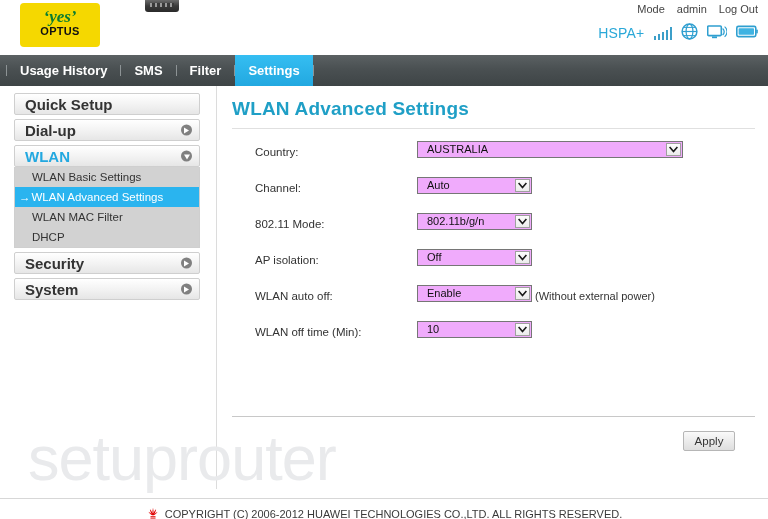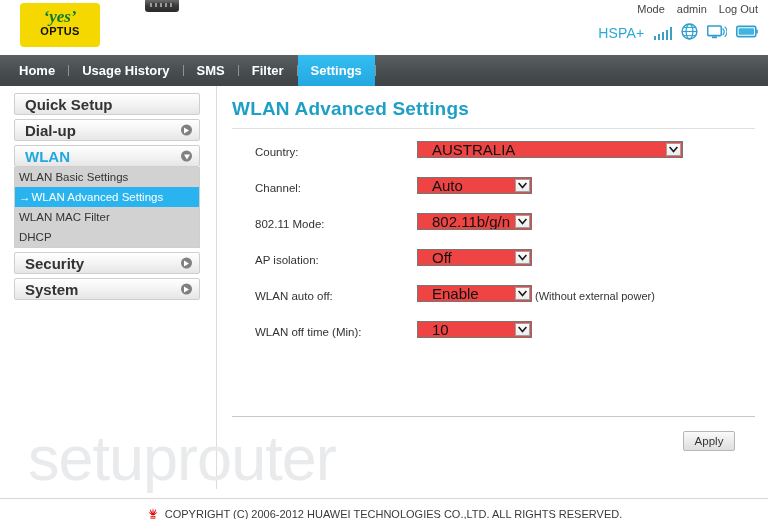--- a/index.html
+++ b/index.html
@@ -217,21 +217,21 @@
   }
   .submenu {
     border: 1px solid #cfcfcf;
     border-top: none;
     background: #d2d2d2;
     box-sizing: border-box;
   }
   .submenu .item {
     height: 20px;
     line-height: 20px;
-    padding-left: 4px;
+    padding-left: 17px;
     font-size: 11.5px;
     color: #333333;
     cursor: pointer;
     white-space: nowrap;
   }
   .submenu .item.active {
     background: #2ab4ef;
     color: #ffffff;
     padding-left: 4px;
   }
@@ -292,27 +292,27 @@
     position: absolute;
     left: 318px;
     top: 5px;
     font-size: 11px;
     color: #333333;
     white-space: nowrap;
   }
   .select {
     position: relative;
     height: 17px;
-    background: #ef4444;
+    background: #f0abfc;
     border: 1px solid #767676;
     box-sizing: border-box;
-    font-size: 15px;
+    font-size: 11px;
     color: #111111;
     line-height: 15px;
-    padding-left: 14px;
+    padding-left: 9px;
     cursor: pointer;
     white-space: nowrap;
     overflow: hidden;
   }
   .select.narrow { width: 115px; }
   .select.wide   { width: 266px; }
   .select .arrowbox {
     position: absolute;
     right: 1px;
     top: 1px;
@@ -448,21 +448,20 @@
       <svg width="22" height="13" viewBox="0 0 22 13">
         <rect x="0.8" y="1.4" width="19" height="10.2" rx="1.6" fill="none" stroke="#2f9fd0" stroke-width="1.6"></rect>
         <rect x="2.6" y="3.2" width="15.4" height="6.6" rx="0.8" fill="#3fb3e2"></rect>
         <rect x="20.2" y="4.6" width="1.6" height="3.8" rx="0.6" fill="#2f9fd0"></rect>
       </svg>
     </span>
   </div>
 </div>
 
 <div id="nav">
-  <div class="tab">Home</div>
   <div class="sep"></div>
   <div class="tab">Usage History</div>
   <div class="sep"></div>
   <div class="tab">SMS</div>
   <div class="sep"></div>
   <div class="tab">Filter</div>
   <div class="sep"></div>
   <div class="tab active">Settings</div>
   <div class="sep"></div>
 </div>

